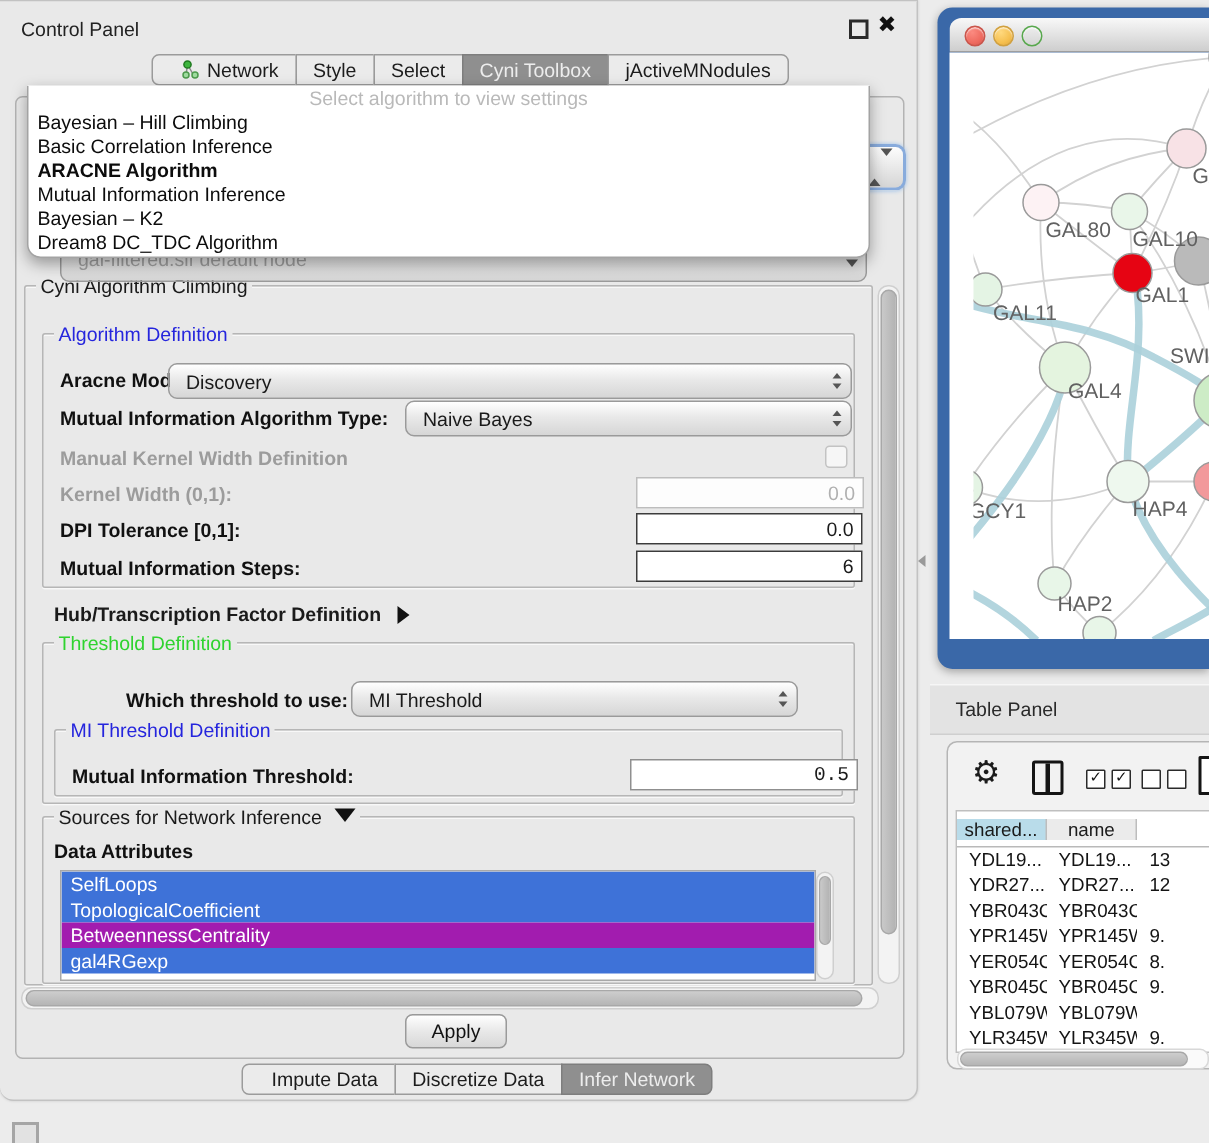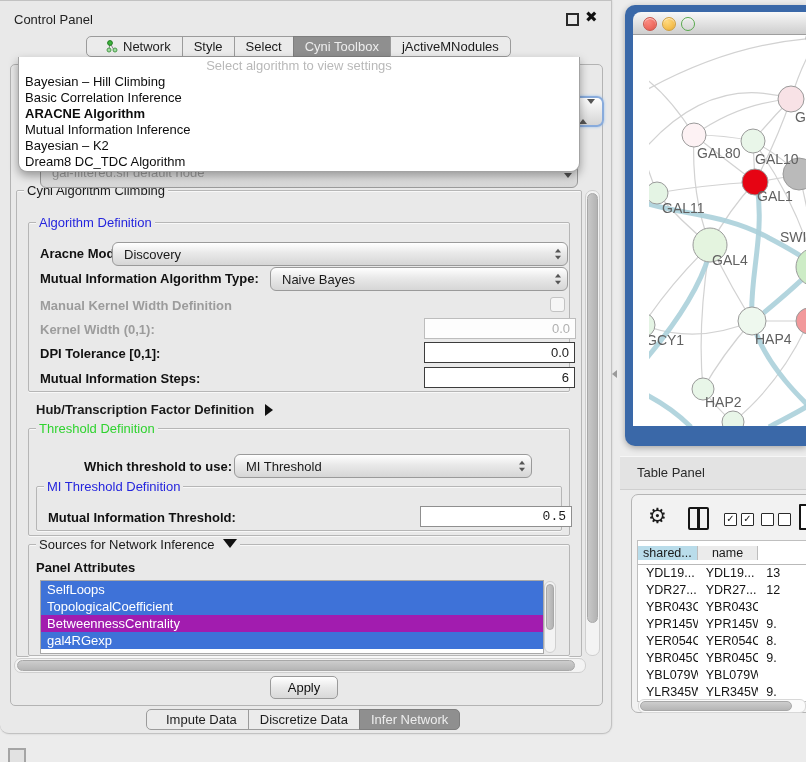--- a/index.html
+++ b/index.html
@@ -13,21 +13,21 @@
   .cp{left:0;top:8;width:611px;height:732px;background:#e9e9e9;
       border:1px solid #c2c2c2;border-left:none;border-radius:0 0 9px 9px;
       box-shadow:0 0 2px rgba(0,0,0,.15);}
   .cp-title{left:14px;top:12px;font-size:13px;color:#222;}
   .float-btn{left:566px;top:13px;width:9px;height:9px;border:2px solid #2a2a2a;background:transparent;}
   .close-btn{left:585px;top:8px;font-size:15px;font-weight:bold;color:#111;line-height:18px;}
   
   .tabrow{display:flex;align-items:stretch;height:21px;}
   .tab{display:flex;align-items:center;gap:5px;padding:0 11px;background:#ebebeb;
        border:1px solid #9b9b9b;margin-left:-1px;font-size:13px;color:#1c1c1c;}
-  .tab:first-child{border-radius:5px 0 0 5px;margin-left:0;padding-left:19px;}
+  .tab:first-child{border-radius:5px 0 0 5px;margin-left:15px;padding-left:19px;}
   .tab:last-child{border-radius:0 5px 5px 0;}
   .tab.sel{background:#8f8f8f;color:#ededed;border-color:#7e7e7e;}
   
   .pane{left:10px;top:64px;width:591px;height:640px;background:#e9e9e9;
         border:1px solid #b3b3b3;border-radius:5px;}
   
   .popup{left:18px;top:57px;width:560px;height:114px;background:#fff;z-index:40;
          border:1px solid #a3a3a3;border-top:none;border-radius:0 0 9px 9px;
          box-shadow:0 4px 10px rgba(0,0,0,.35);overflow:hidden;}
   .popup-prompt{height:17px;line-height:17px;text-align:center;color:#b9b9b9;font-size:13px;}
@@ -214,21 +214,21 @@
 </div>
 <div class="abs lbl" style="left:48px;top:510px;">Mutual Information Threshold:</div>
 <div class="abs tfield" style="left:420px;top:506px;width:140px;height:19px;border-width:1px;border-color:#8f8f8f;font-family:Liberation Mono, monospace;">0.5</div>
 
 <div class="abs group" style="left:28px;top:544px;width:540px;height:110px;">
   <span class="gtitle">
     <span>Sources for Network Inference</span>
     <span style="display:inline-block;margin-left:5px;width:0;height:0;border-left:7px solid transparent;border-right:7px solid transparent;border-top:9px solid #111;vertical-align:1px;"></span>
   </span>
 </div>
-<div class="abs lbl" style="left:36px;top:560px;">Panel Attributes</div>
+<div class="abs lbl" style="left:36px;top:560px;">Data Attributes</div>
 <div class="abs attrlist" style="left:40px;top:580px;width:502px;height:72px;">
     <div class="attr-item" style="background: rgb(62, 114, 216);">SelfLoops</div>
     <div class="attr-item" style="background: rgb(62, 114, 216);">TopologicalCoefficient</div>
     <div class="attr-item" style="background: #a21caf;">BetweennessCentrality</div>
     <div class="attr-item" style="background: rgb(62, 114, 216);">gal4RGexp</div>
   </div>
 <div class="abs sb-track" style="left:544px;top:581px;width:10px;height:70px;">
   <div class="sb-thumb" style="position:absolute;left:1px;top:2px;width:6px;height:44px;"></div>
 </div>
 

